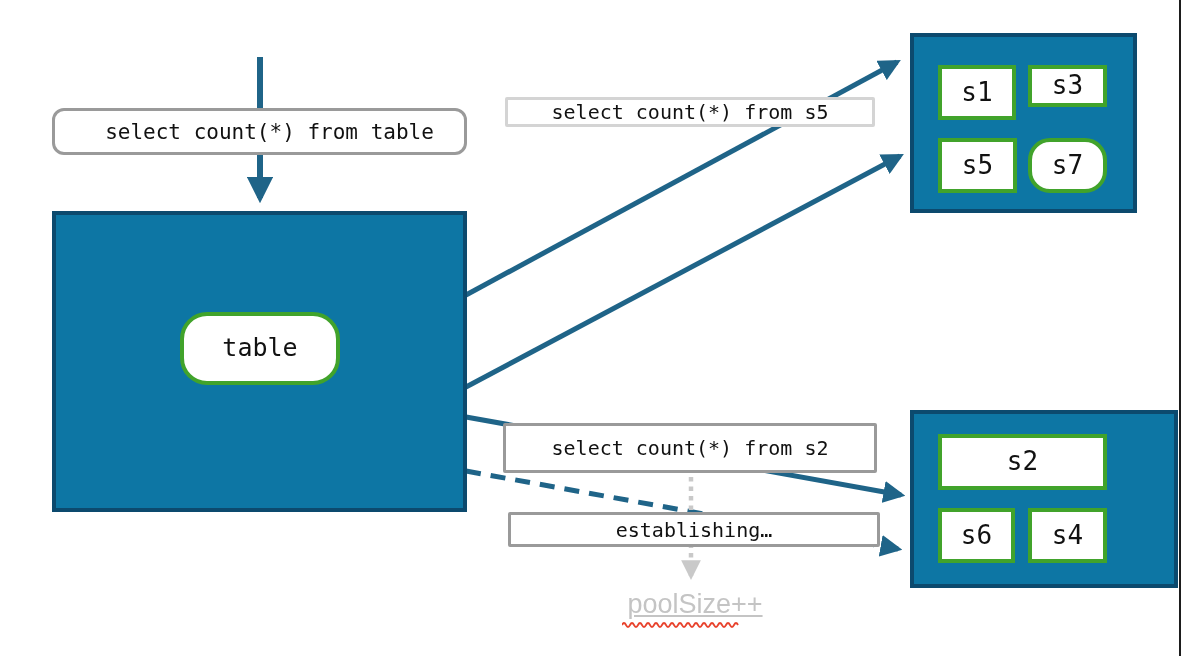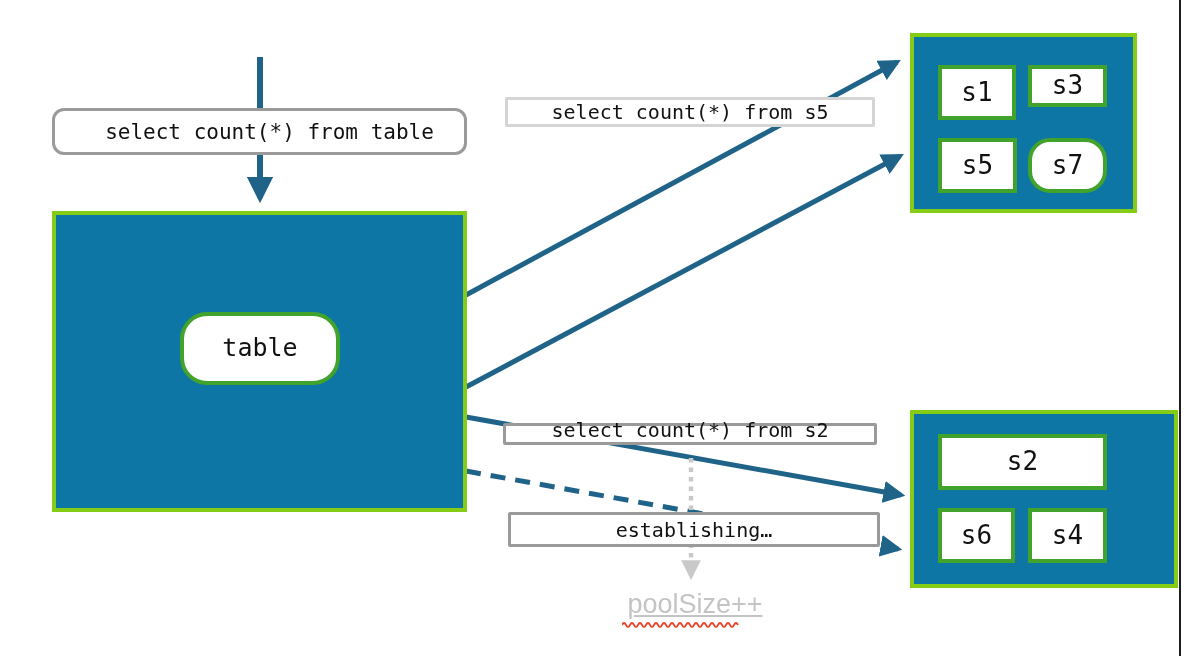--- a/index.html
+++ b/index.html
@@ -3,41 +3,41 @@
 <meta charset="utf-8">
 <style>
   html,body{margin:0;padding:0;background:#fff;}
   .stage{
     position:relative;width:1184px;height:660px;background:#ffffff;
     overflow:hidden;font-family:"DejaVu Sans Mono", monospace;
   }
   .arrows{position:absolute;left:0;top:0;width:1184px;height:660px;z-index:1;}
   
   .node{
-    position:absolute;background:#0d76a4;border:4px solid #84cc16;
+    position:absolute;background:#0d76a4;border:4px solid #0c4a6e;
     box-sizing:border-box;z-index:2;
   }
   
   .shard{
     position:absolute;background:#ffffff;border:4px solid #41a32b;
     box-sizing:border-box;display:flex;align-items:center;justify-content:center;
     color:#111;font-size:26px;z-index:3;
   }
   .shard span{transform:translateY(-1px);}
   
   .pill{
     position:absolute;background:#ffffff;border:3px solid #9a9a9a;border-radius:2px;
     box-sizing:border-box;display:flex;align-items:center;justify-content:center;
     color:#111;font-size:20px;white-space:nowrap;z-index:4;
   }
   .pill-table{left:52px;top:108px;width:415px;height:47px;font-size:21px;border-radius:12px;padding-left:20px;}
   .pill-s5{left:505px;top:97px;width:370px;height:30px;border-color:#d4d4d4;z-index:4;}
   .pill-s3{left:504px;top:125px;width:376px;height:31px;border-color:#8f8f8f;z-index:5;}
   .pill-s7{left:580px;top:255px;width:372px;height:32px;}
-  .pill-s2{left:503px;top:423px;width:374px;height:22px;align-items:flex-end;}
+  .pill-s2{left:503px;top:423px;width:374px;height:50px;}
   .pill-est{left:508px;top:512px;width:372px;height:35px;}
   
   .table-node{left:52px;top:211px;width:415px;height:301px;}
   .table-label{left:124px;top:97px;width:160px;height:73px;font-size:25px;border-radius:27px;}
   
   .group-top{left:910px;top:33px;width:227px;height:180px;}
   .group-top .p11{left:24px;top:28px;width:78px;height:55px;}
   .group-top .p12{left:114px;top:28px;width:79px;height:42px;}
   .group-top .p21{left:24px;top:101px;width:79px;height:55px;}
   .group-top .p22{left:114px;top:101px;width:79px;height:55px;border-radius:22px;}

